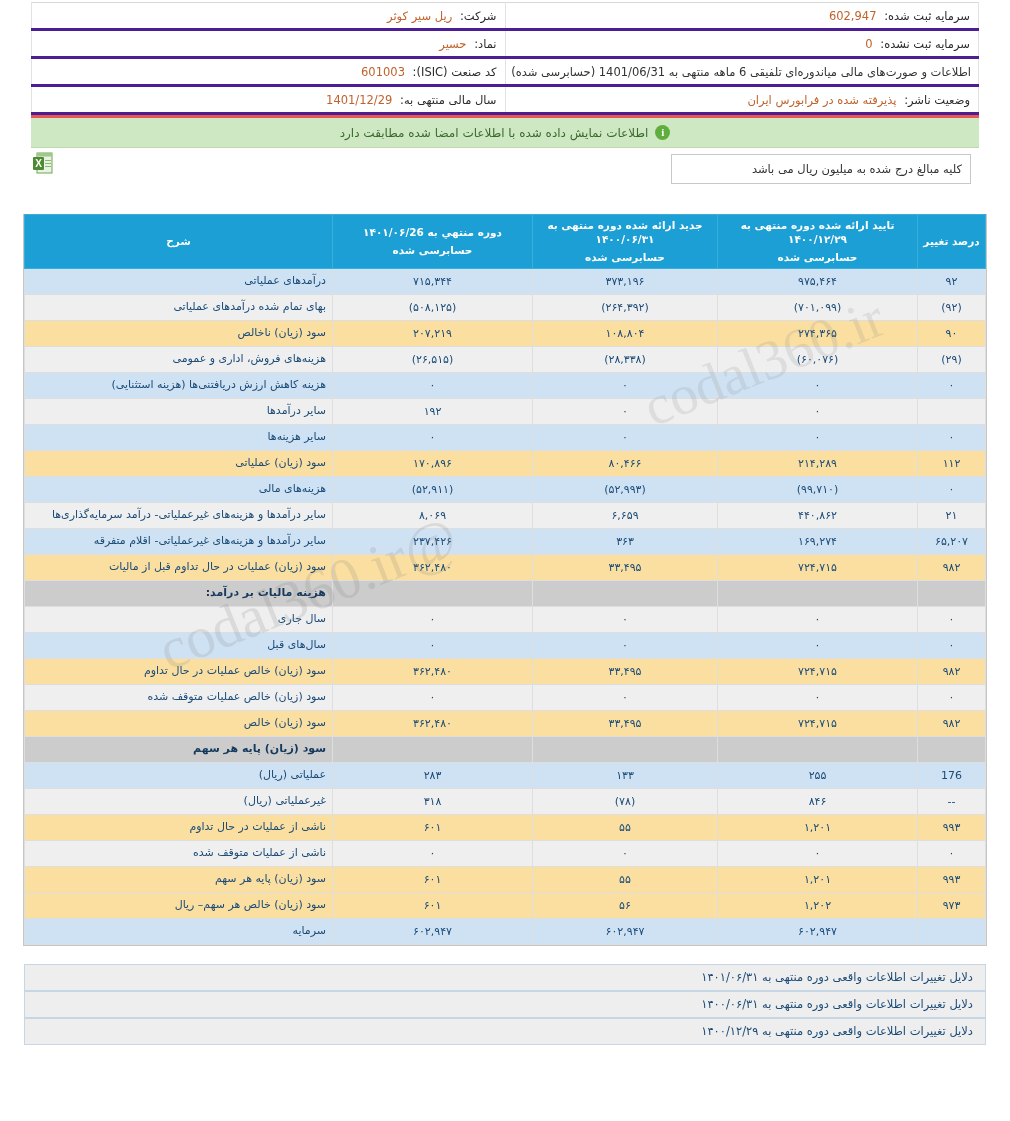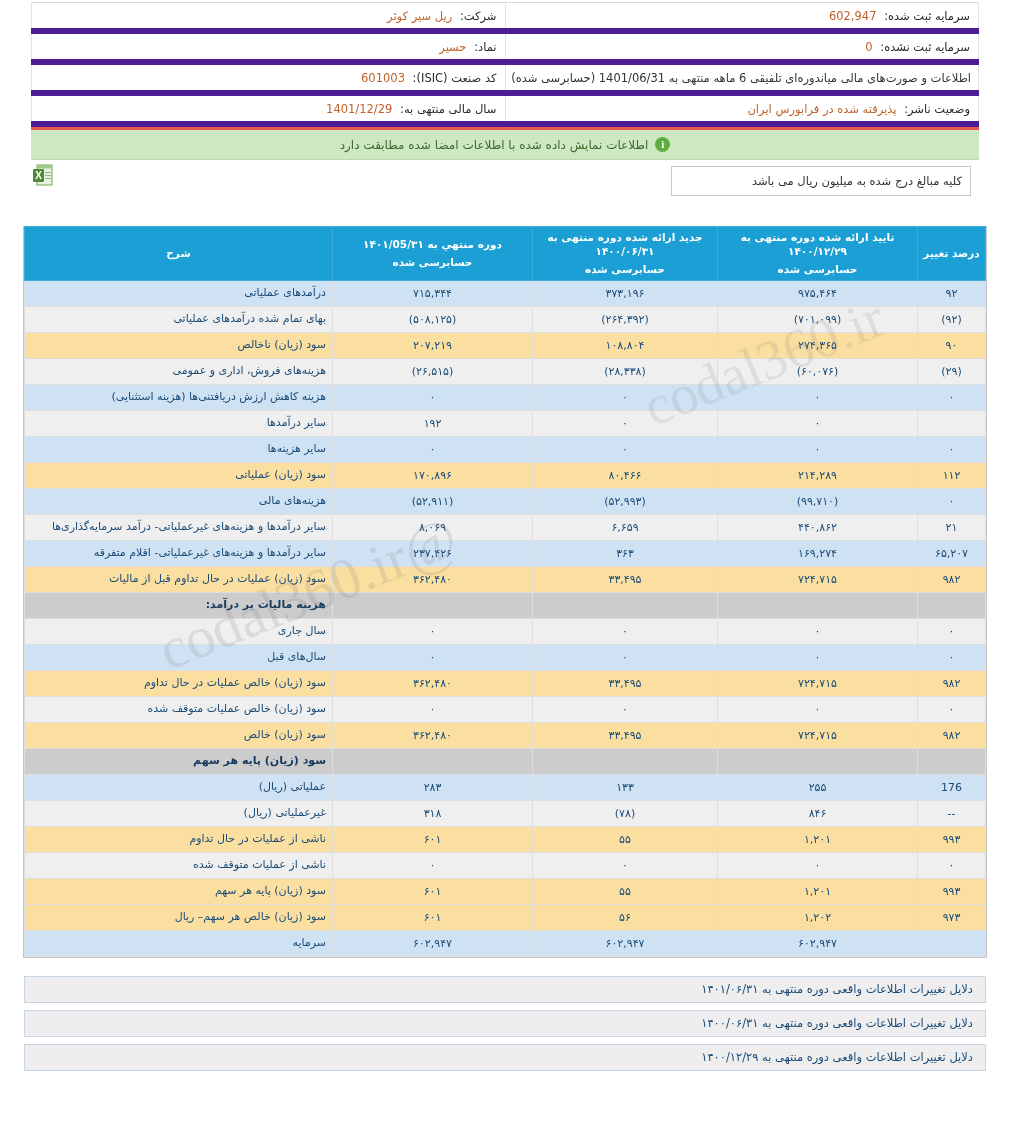--- a/index.html
+++ b/index.html
@@ -24,21 +24,21 @@
     margin: 0 auto;
     padding-top: 2px;
   }
   table.info {
     width: 100%;
     border-collapse: collapse;
     table-layout: fixed;
     border-top: 1px solid #d8d8d8;
   }
   table.info td {
-    border-bottom: 6px solid #4c1d95;
+    border-bottom: 3px solid #4c1d95;
     border-left: 1px solid #e2e2e2;
     border-right: 1px solid #e2e2e2;
     height: 25px;
     padding: 0 8px;
     font-size: 11.5px;
     color: #333333;
     white-space: nowrap;
     overflow: hidden;
   }
   table.info td.right-cell { text-align: right; }
@@ -176,21 +176,20 @@
   }
   .foot-row {
     border: 1px solid #c6d6e4;
     background: #eeeeee;
     height: 25px;
     line-height: 25px;
     text-align: right;
     padding-right: 12px;
     font-size: 11.5px;
     color: #1a4b78;
-    margin-bottom: 7px;
   }
 
   
   .watermark {
     position: absolute;
     left: 0; top: 0; right: 0; bottom: 0;
     pointer-events: none;
     z-index: 5;
   }
   .wm-text {
@@ -301,21 +300,21 @@
           </th>
           <th>
             <span>تایید ارائه شده دوره منتهی به ۱۴۰۰/۱۲/۲۹</span>
             <span class="sub">حسابرسی شده</span>
           </th>
           <th>
             <span>جدید ارائه شده دوره منتهی به ۱۴۰۰/۰۶/۳۱</span>
             <span class="sub">حسابرسی شده</span>
           </th>
           <th>
-            <span>دوره منتهي به ۱۴۰۱/05/۳۱</span>
+            <span>دوره منتهي به ۱۴۰۱/۰۶/26</span>
             <span class="sub">حسابرسی شده</span>
           </th>
           <th>
             <span>شرح</span>
           </th>
         </tr>
       </thead>
       <tbody id="fin-body">
           <tr class="blue">
             <td class="num">۹۲</td>

